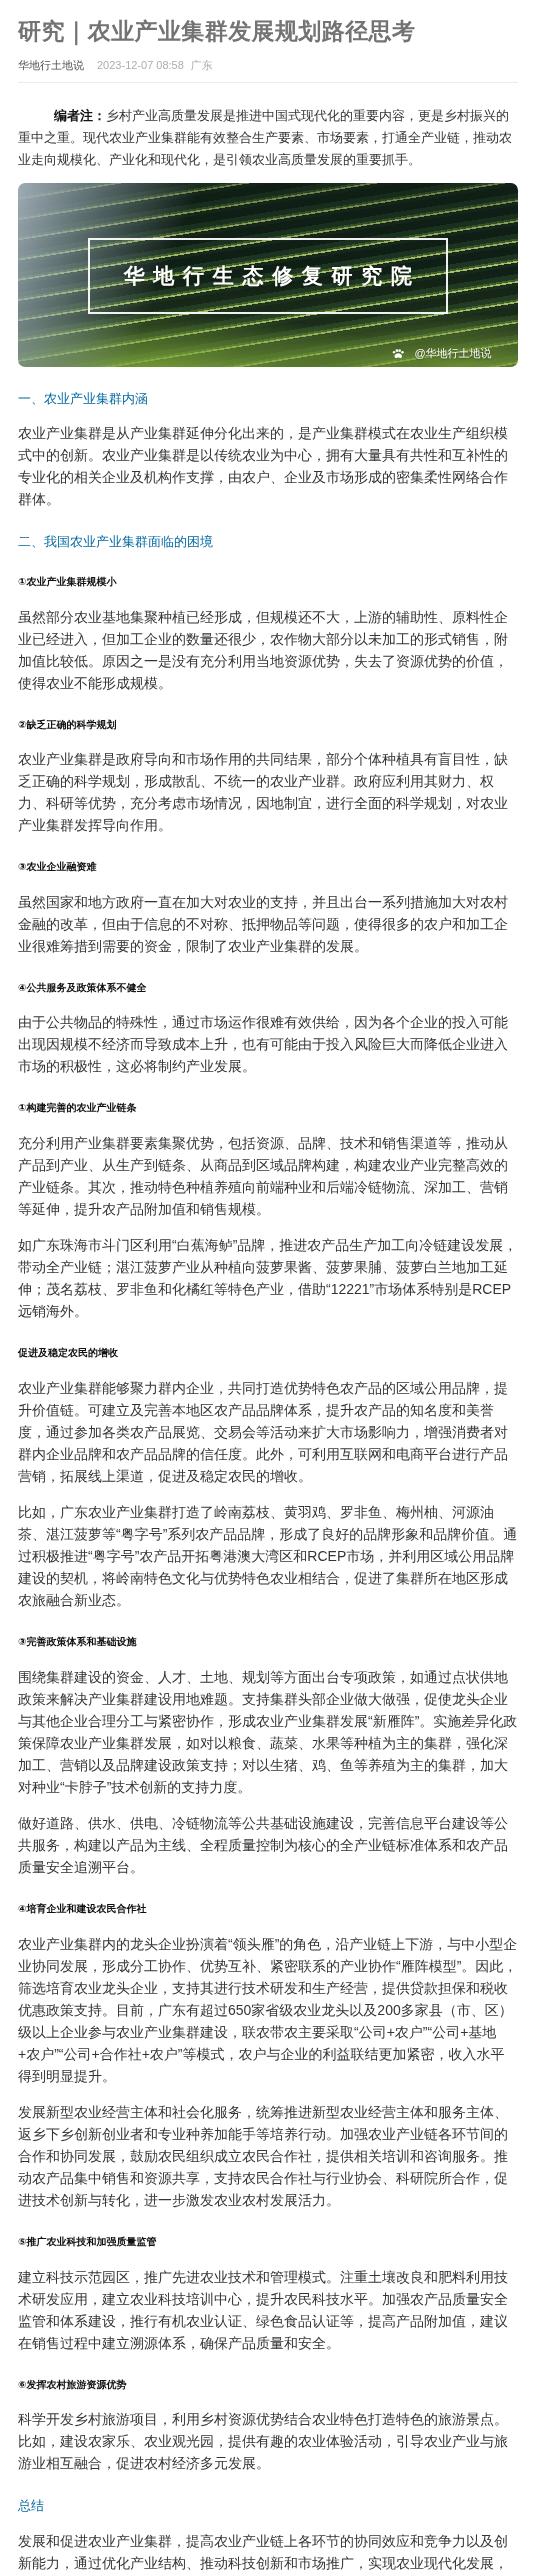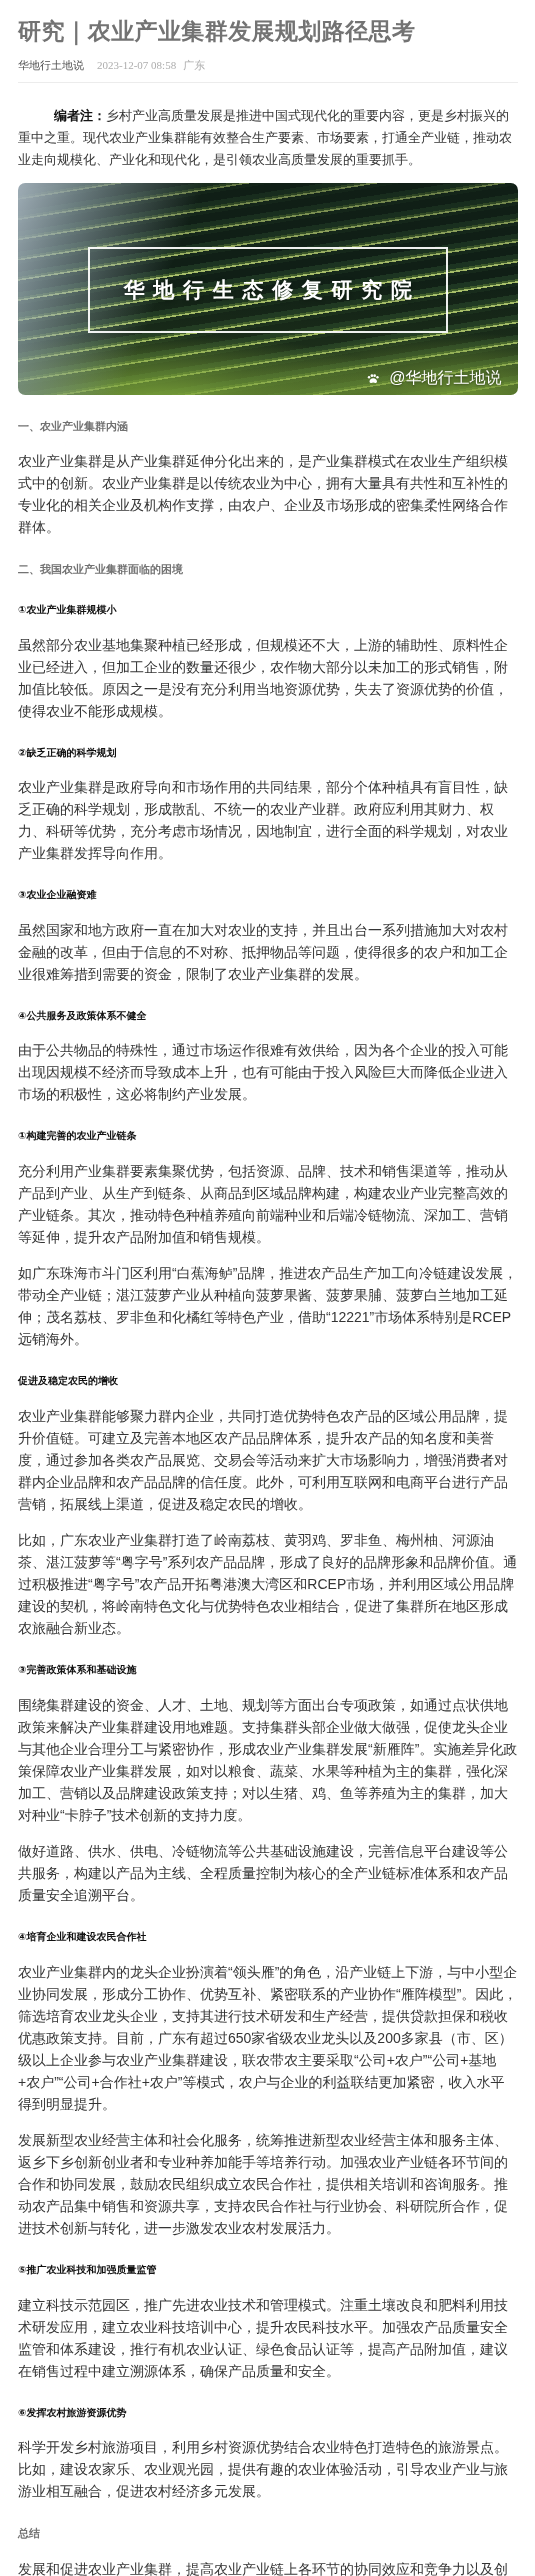--- a/index.html
+++ b/index.html
@@ -16,35 +16,34 @@
     font-size:23px;
     line-height:1.32;
     font-weight:700;
     color:#737373;
     letter-spacing:0.4px;
   }
   .meta{
     display:flex;align-items:center;
     font-size:11px;color:#adadad;
     margin-bottom:9.4px;
-    font-family:Liberation Serif, serif;
   }
   .meta .author{color:#4f4f4f;margin-right:13px;}
   .meta .datetime{margin-right:7px;}
   .divider{border-bottom:0.7px solid #ececec;margin:0 0 0 0;}
   p.editor-note{
     margin:22px 0 0;
     font-size:13px;line-height:22px;color:#353535;
   }
   p.editor-note strong{color:#141414;font-weight:700;margin-left:36px;}
   
   figure.hero{
     position:relative;
     margin:11.6px 17.4px 0 18px;
-    height:212px;
+    height:184px;
     border-radius:7.2px;
     overflow:hidden;
     background-color:#1c3322;
     background-image:
       linear-gradient(112deg, rgba(166,180,190,0.95) 0%, rgba(152,170,180,0.65) 11%, rgba(152,170,180,0) 32%),
       radial-gradient(90% 55% at 28% 104%, rgba(126,166,58,0.95) 0%, rgba(126,166,58,0) 60%),
       radial-gradient(70% 45% at 88% 100%, rgba(118,154,54,0.85) 0%, rgba(118,154,54,0) 65%),
       linear-gradient(180deg, rgba(16,30,22,0.45) 0%, rgba(16,30,22,0) 45%, rgba(90,128,44,0.25) 100%),
       repeating-linear-gradient(171deg,
         #101f16 0px, #101f16 8px,
@@ -59,29 +58,29 @@
     box-sizing:border-box;
     display:flex;align-items:center;justify-content:center;
   }
   .hero-text{
     color:#fff;font-size:21px;font-weight:700;
     letter-spacing:8.7px;text-indent:8.7px;
     white-space:nowrap;
     text-shadow:0 0.7px 4.3px rgba(0,0,0,0.35);
   }
   .watermark{
-    position:absolute;right:16px;bottom:5.8px;
+    position:absolute;right:26px;bottom:5.8px;
     display:flex;align-items:center;gap:9px;
-    color:#fff;font-size:16px;
+    color:#fff;font-size:11px;
     text-shadow:0 0.7px 2.2px rgba(0,0,0,0.45);
   }
   .watermark svg{display:block;}
   
   article h2{
-    font-size:11px;font-weight:700;color:#737373;
+    font-size:13px;font-weight:400;color:#0369a1;
     margin:22px 0 14.5px;line-height:19px;
   }
   article h3{
     font-size:10px;font-weight:700;color:#111;
     margin:22px 0 14.5px;line-height:18px;
   }
   article p{
     font-size:14px;line-height:22px;color:#353535;
     margin:14.5px 0;
   }

